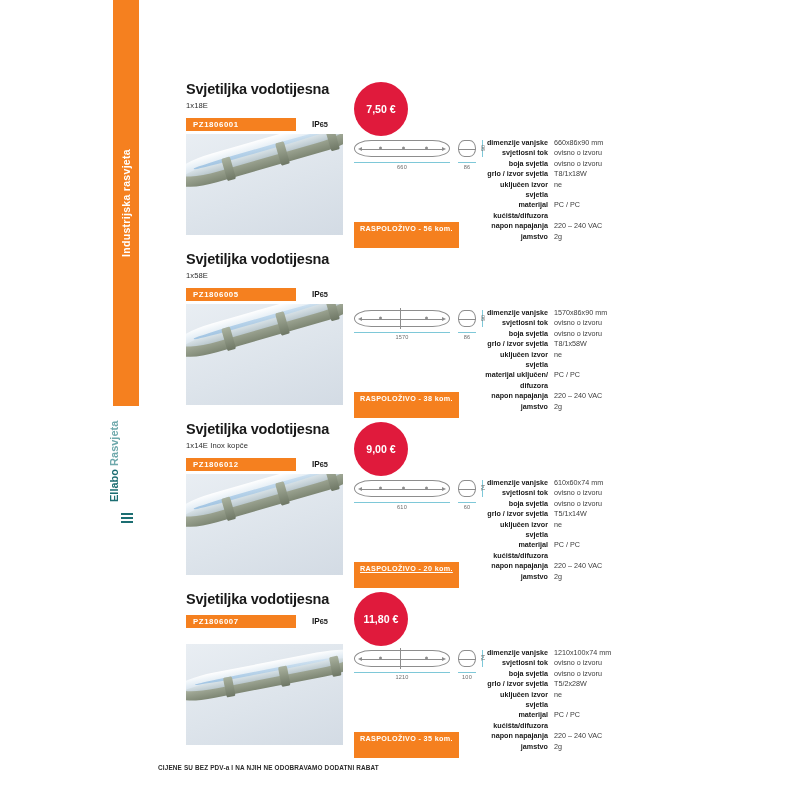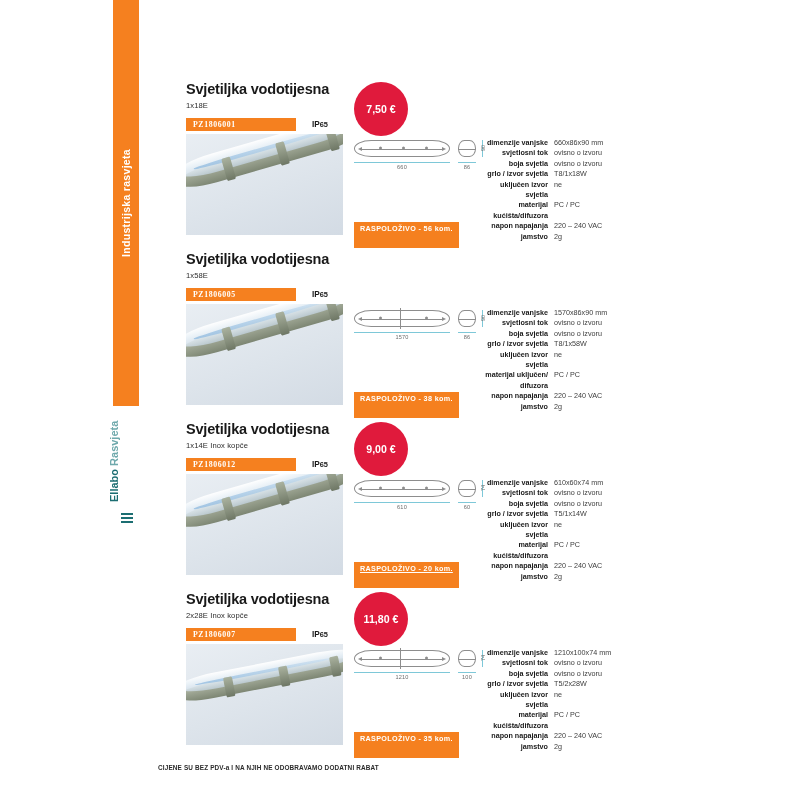--- a/index.html
+++ b/index.html
@@ -64,21 +64,21 @@
   }
   .p-sub{
     font-size:7.6px;color:#2b2b2b;margin-top:4px;letter-spacing:.1px;
   }
   .p-codebar{
     position:relative;margin-top:8px;height:13px;
   }
   .p-code{
     position:absolute;left:0;top:0;width:110px;height:13px;
     background:#F5801F;color:#ffffff;font-size:7.8px;font-weight:bold;
-    letter-spacing:.6px;line-height:13px;padding-left:7px;box-sizing:border-box;font-family:Liberation Serif, serif;
+    letter-spacing:.6px;line-height:13px;padding-left:7px;box-sizing:border-box;
   }
   .p-ip{
     position:absolute;left:126px;top:0;height:13px;line-height:13px;
     font-size:8.2px;font-weight:bold;color:#191919;
   }
   .p-ip em{font-style:normal;font-size:7.4px;}
 
   
   .p-photo{
     position:absolute;left:0;top:52px;width:157px;height:101px;
@@ -454,21 +454,20 @@
           <div class="spec-key">jamstvo</div>
           <div class="spec-val">2g</div>
         </div>
     </div>
 
     <div class="p-avail av2">RASPOLOŽIVO - 20 kom.</div>
   </div>
 
   <div class="product p3">
     <div class="p-title">Svjetiljka vodotijesna</div>
-    <div class="p-sub">2x28E Inox kopče</div>
     <div class="p-codebar">
       <div class="p-code">PZ1806007</div>
       <div class="p-ip"><span>IP</span><em>65</em></div>
     </div>
     <div class="p-photo">
       <div class="fixture flat">
         <div class="body"></div>
           <div class="diff"></div>
           <div class="tube"></div>
         <div class="clip c1"></div>

